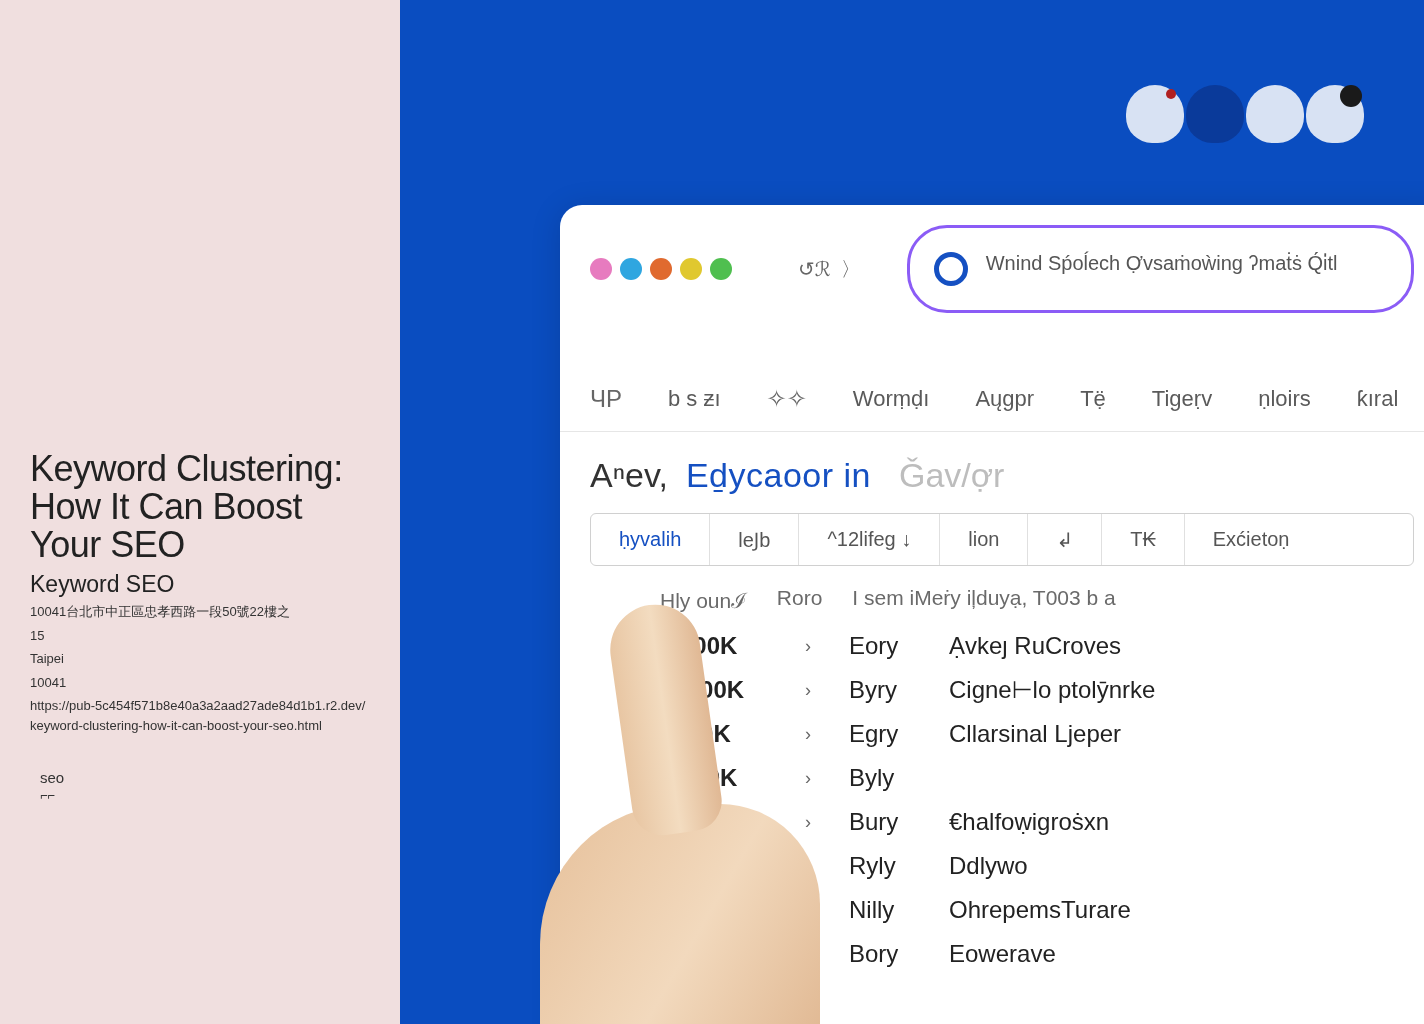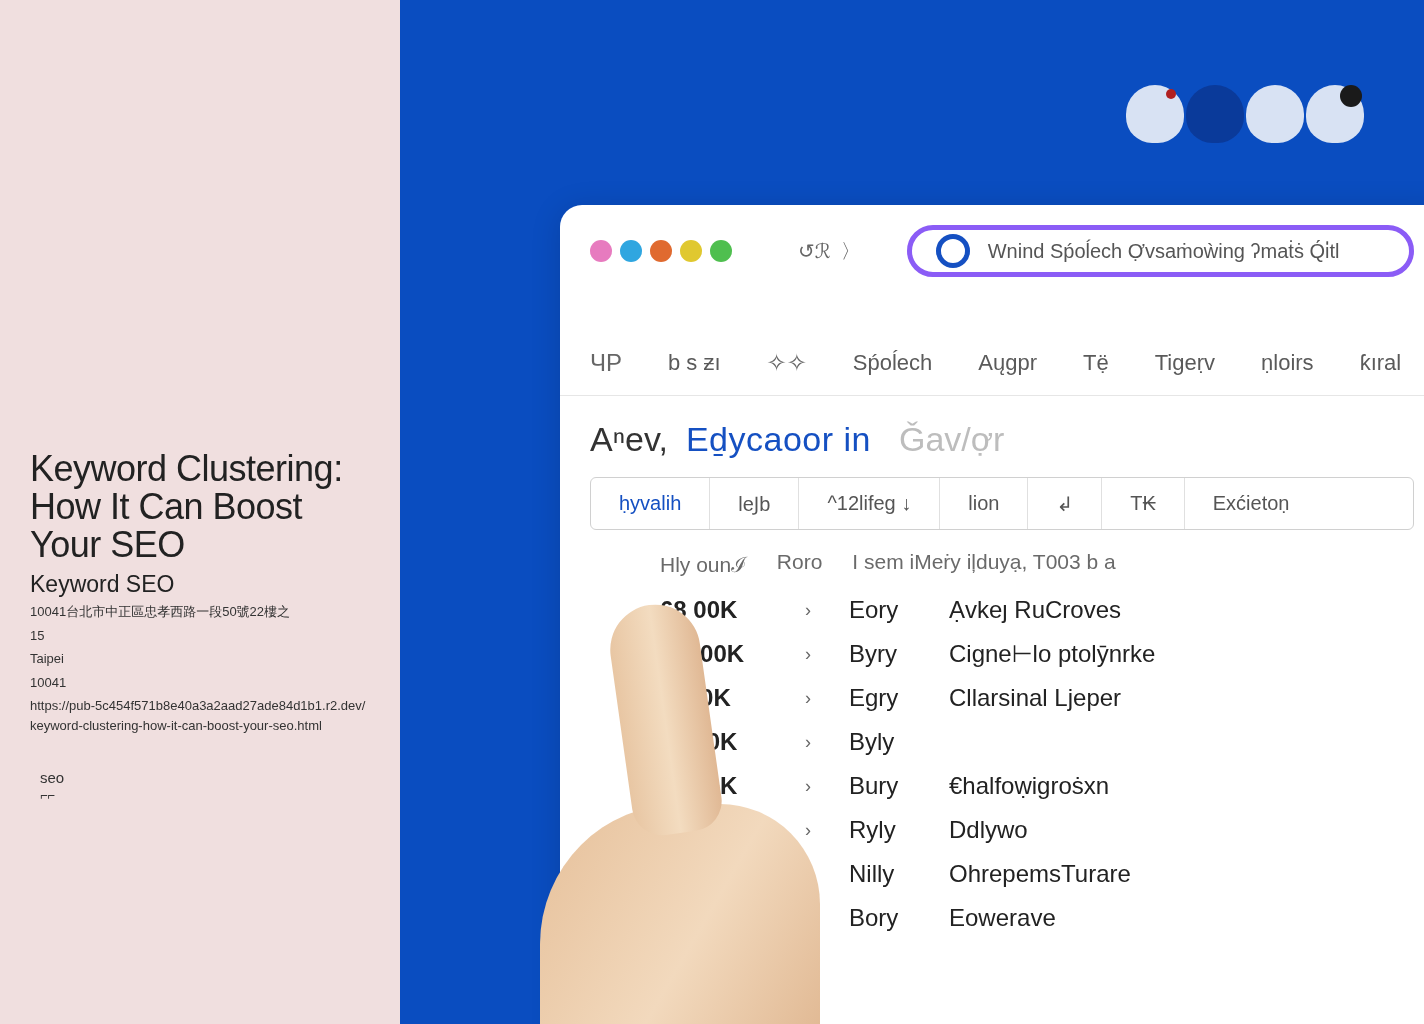--- a/index.html
+++ b/index.html
@@ -109,25 +109,25 @@
   .t-pink{background:#e77bbf;}
   .t-blue{background:#2fa6e0;}
   .t-orange{background:#e06a2f;}
   .t-yellow{background:#e0c82f;}
   .t-green{background:#4fbf4f;}
 
   .nav-arrows { display:flex; gap:10px; align-items:center; color:#666; font-size:20px; margin-left:40px;}
   .omnibox {
     flex:1;
     display:flex;
-    align-items:center;
+    align-items:flex-start;
     gap:18px;
-    border:5px solid #8b5cf6;
+    border:3px solid #8b5cf6;
     border-radius: 40px;
-    padding: 4px 24px;
+    padding: 24px 24px;
     color:#555;
     font-size:20px;
     margin-left:20px;
   }
   .omni-circle {
     width:34px;height:34px;border:5px solid #1550c2;border-radius:50%;
   }
 
   .tabs {
     display:flex;
@@ -267,21 +267,21 @@
         <div class="omnibox">
           <span class="omni-circle"></span>
           <span>Wnind Sṕoĺech  Ợvsaṁoẁing  ʔmaṫṡ  Q́i̇tl</span>
         </div>
       </div>
 
       <div class="tabs">
         <span class="tab-icon">ЧP</span>
         <span>b s ƶı</span>
         <span class="tab-icon">✧✧</span>
-        <span>Sṕoĺech</span>
+        <span>Worṃḍı</span>
         <span>Aųgpr</span>
         <span>Tẹ̈</span>
         <span>Tigeṛv</span>
         <span>ṇloirs</span>
         <span>ƙıral</span>
       </div>
 
       <div class="content">
         <div class="heading-row">
           <span class="h-a">Aⁿev,</span>

